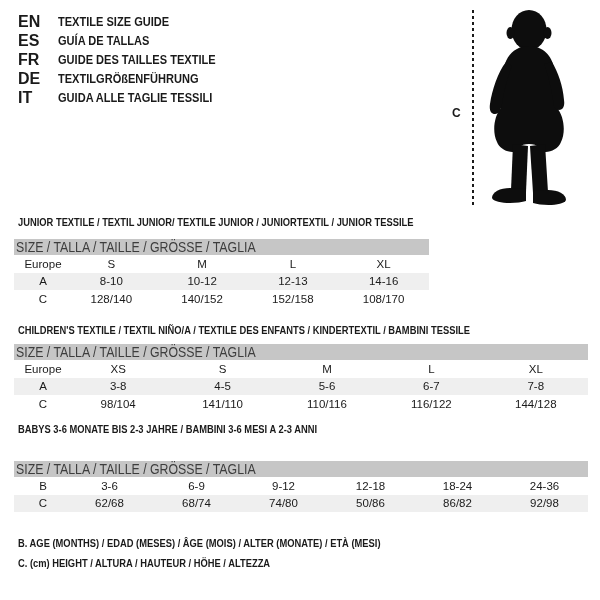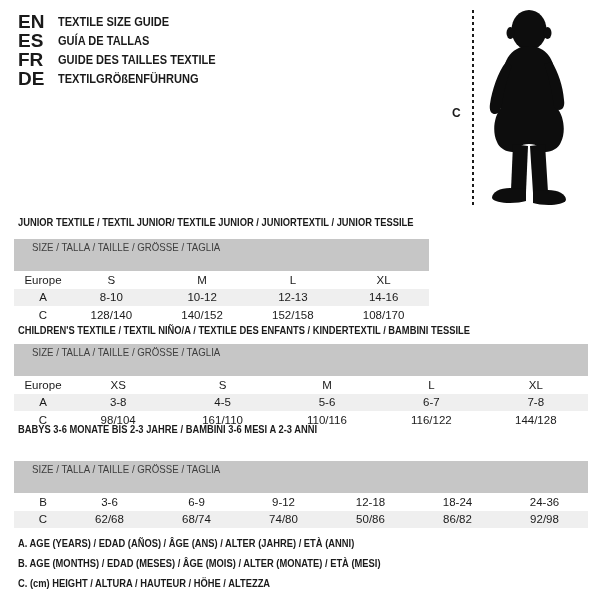--- a/index.html
+++ b/index.html
@@ -5,40 +5,40 @@
   html,body { margin:0; padding:0; background:#fff; }
   .page {
     position:relative; width:600px; height:600px; background:#ffffff;
     color:#1a1a1a; font-family:"Liberation Sans", sans-serif; overflow:hidden;
   }
   .condensed { display:inline-block; transform:scaleX(0.85); transform-origin:0 50%; white-space:nowrap; }
 
   
   .lang-block { position:absolute; left:18px; top:12px; }
   .lang-row { display:flex; height:19px; align-items:center; }
-  .lang-code { width:40px; font-weight:bold; font-size:19px; }
+  .lang-code { width:40px; font-weight:bold; font-size:16px; }
   .lang-title { font-weight:bold; font-size:13px; }
 
   
   .dash-line { position:absolute; left:472px; top:10px; width:2px; height:196px;
     background-image:repeating-linear-gradient(to bottom, #1a1a1a 0px, #1a1a1a 3px, transparent 3px, transparent 6px); }
   .c-label { position:absolute; left:452px; top:106px; font-weight:bold; font-size:12px; }
   .baby { position:absolute; left:483px; top:6px; width:92px; height:204px; fill:#0d0d0d; }
 
   
   .tbl-title { position:absolute; left:18px; font-weight:bold; font-size:11px; line-height:19px; }
   .t1-title { top:213px; } .t2-title { top:321px; } .t3-title { top:420px; }
 
   
   .tbl-block { position:absolute; left:14px; }
   .t1 { top:239px; width:415px; }
   .t2 { top:344px; width:574px; }
   .t3 { top:461px; width:574px; }
 
-  .size-bar { height:32px; background:#c6c6c6; line-height:16px; padding-left:18px; font-size:11px; color:#3d3d3d; }
+  .size-bar { height:16px; background:#c6c6c6; line-height:16px; padding-left:2px; font-size:14px; color:#3d3d3d; }
   .size-bar .condensed { transform:scaleX(0.88); }
 
   table.size-table { width:100%; border-collapse:collapse; table-layout:fixed; }
   .size-table td { height:17.5px; padding:0; font-size:11.5px; text-align:center; vertical-align:middle; color:#1a1a1a; }
   .size-table td.rowlabel { text-align:center; padding-left:6px; }
   .size-table tr:nth-child(even) td { background:#efefef; }
   col.label-col { width:52px; }
 
   
   .notes { position:absolute; left:18px; top:533px; font-weight:bold; font-size:11px; line-height:20px; }
@@ -57,20 +57,24 @@
       <span class="lang-code">ES</span>
       <span class="lang-title condensed">GUÍA DE TALLAS</span>
     </div>
     <div class="lang-row">
       <span class="lang-code">FR</span>
       <span class="lang-title condensed">GUIDE DES TAILLES TEXTILE</span>
     </div>
     <div class="lang-row">
       <span class="lang-code">DE</span>
       <span class="lang-title condensed">TEXTILGRÖßENFÜHRUNG</span>
+    </div>
+    <div class="lang-row">
+      <span class="lang-code">IT</span>
+      <span class="lang-title condensed">GUIDA ALLE TAGLIE TESSILI</span>
     </div>
   </div>
 
   <div class="dash-line"></div>
   <div class="c-label">C</div>
   <svg class="baby" viewBox="0 0 92 204" xmlns="http://www.w3.org/2000/svg" aria-hidden="true">
     <ellipse cx="46" cy="24" rx="17.5" ry="20"></ellipse>
     <ellipse cx="27.5" cy="27" rx="4" ry="6"></ellipse>
     <ellipse cx="64.5" cy="27" rx="4" ry="6"></ellipse>
     <path d="M46,40 C60,40 69,50 71,62 C75,76 77,92 74,102 C81,110 83,126 78,136 C75,144 64,148 58,145 L56,141 C52,137 40,137 36,141 L34,145 C28,148 17,144 14,136 C9,126 11,110 18,102 C15,92 17,76 21,62 C23,50 32,40 46,40 Z"></path>
@@ -152,21 +156,21 @@
         <td class="rowlabel">A</td>
         <td>3-8</td>
         <td>4-5</td>
         <td>5-6</td>
         <td>6-7</td>
         <td>7-8</td>
       </tr>
       <tr>
         <td class="rowlabel">C</td>
         <td>98/104</td>
-        <td>161/110</td>
+        <td>141/110</td>
         <td>110/116</td>
         <td>116/122</td>
         <td>144/128</td>
       </tr>
     </tbody>
       </table>
   </div>
 
   <div class="tbl-title t3-title">
     <div><span class="condensed">BABYS 3-6 MONATE BIS 2-3 JAHRE / BAMBINI 3-6 MESI A 2-3 ANNI</span></div>
@@ -202,18 +206,17 @@
         <td>74/80</td>
         <td>50/86</td>
         <td>86/82</td>
         <td>92/98</td>
       </tr>
     </tbody>
       </table>
   </div>
 
   <div class="notes">
-    <div><span class="condensed">A. AGE (YEARS) / EDAD (AÑOS) / ÂGE (ANS) / ALTER (JAHRE) / ETÀ (ANNI)</span></div>
     <div><span class="condensed">B. AGE (MONTHS) / EDAD (MESES) / ÂGE (MOIS) / ALTER (MONATE) / ETÀ (MESI)</span></div>
     <div><span class="condensed">C. (cm) HEIGHT / ALTURA / HAUTEUR / HÖHE / ALTEZZA</span></div>
   </div>
 
 </div>
 
 </body></html>

